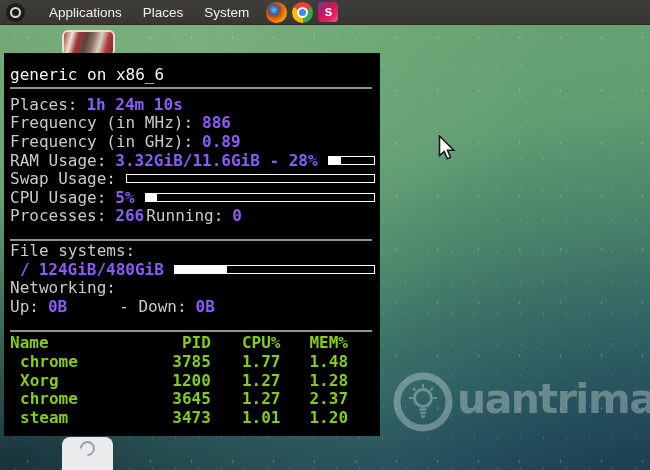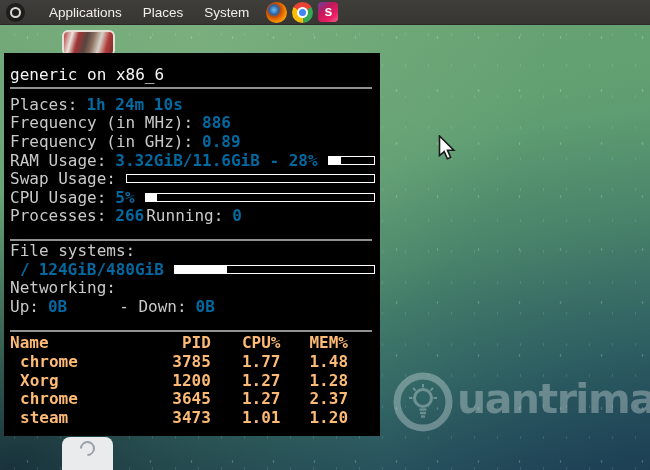--- a/index.html
+++ b/index.html
@@ -80,36 +80,36 @@
     font-family:"DejaVu Sans Mono","Liberation Mono",monospace;
     font-size:16px; padding:8px 3px 0 6px;
   }
   .conky .title-row { height:26px; display:flex; align-items:center; color:#f5f5f5; }
   .conky .hr { height:2px; background:#919191; margin-right:5px; }
   .conky .hr.hr2 { margin-top:14px; }
   .conky .hr.hr3 { margin-top:14px; }
   .stats { margin-top:6px; }
   .row { height:18.6px; display:flex; align-items:center; white-space:pre; }
   .lbl { color:#c9c9c9; }
-  .val { color:#0369a1; font-weight:bold; margin-left:9px; }
+  .val { color:#8b5cf6; font-weight:bold; margin-left:9px; }
   .lbl.gap2 { margin-left:2px; }
   .lbl.gapwide { margin-left:52px; }
   .bar { flex:1 1 auto; height:9px; border:1px solid #fff; margin-left:10px; margin-right:2px; background:#000; }
   .bar .fill { display:block; height:100%; background:#fff; }
   .fsrow .val.mount { margin-left:0; padding-left:10px; }
   
   .ptable { margin-top:2px; }
   .pt-row { height:18.6px; display:flex; align-items:center; padding-right:29px; }
   .pt-name { width:140px; text-align:left; }
   .pt-name.indent { padding-left:10px; }
   .pt-pid { width:62px; text-align:right; }
   .pt-cpu { width:70px; text-align:right; }
   .pt-mem { width:68px; text-align:right; }
   .pt-head span { color:#c9c9c9; font-weight:normal; }
-  .pt-row span { color:#fdba74; font-weight:bold; }
+  .pt-row span { color:#84cc16; font-weight:bold; }
 
   
   .refresh-btn {
     position:absolute; left:62px; top:437px; width:51px; height:42px; z-index:3;
     background:#e9ebed; border-radius:8px;
     display:flex; justify-content:center; align-items:flex-start; padding-top:4px;
   }
   .refresh-glyph {
     width:15px; height:15px; border-radius:50%;
     border:2.2px solid #99a0a6; border-left-color:transparent;

